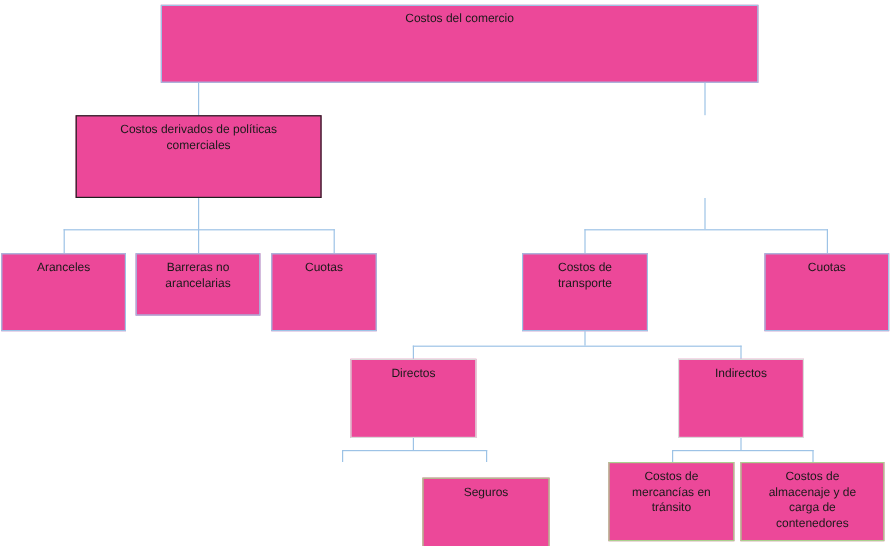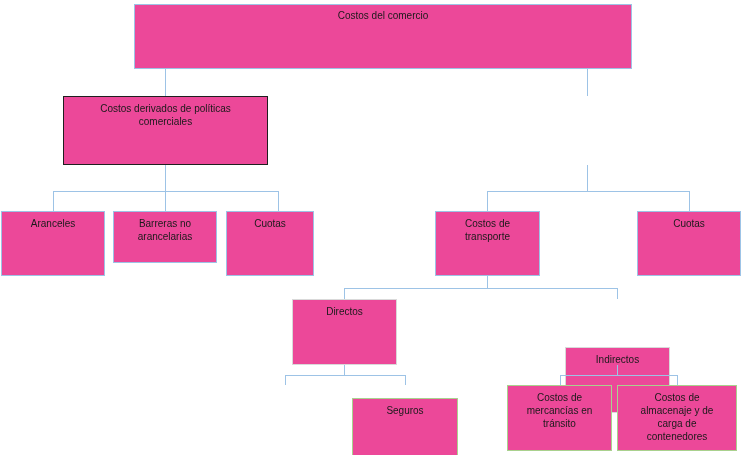--- a/index.html
+++ b/index.html
@@ -74,21 +74,21 @@
   <div class="node node--blue" style="left:435px; top:211px; width:105px; height:65px;">Costos de
 transporte</div>
   <div class="node node--blue" style="left:637px; top:211px; width:104px; height:65px;">Cuotas</div>
 
   <div class="vline" style="left:487px; top:276px; height:12px;"></div>
   <div class="hline" style="left:344px; top:288px; width:274px;"></div>
   <div class="vline" style="left:344px; top:288px; height:11px;"></div>
   <div class="vline" style="left:617px; top:288px; height:11px;"></div>
 
   <div class="node node--gray" style="left:292px; top:299px; width:105px; height:66px;">Directos</div>
-  <div class="node node--gray" style="left:565px; top:299px; width:105px; height:66px;margin-top:48px;">Indirectos</div>
+  <div class="node node--gray" style="left:565px; top:299px; width:105px; height:66px;">Indirectos</div>
 
   <div class="vline" style="left:344px; top:365px; height:10px;"></div>
   <div class="hline" style="left:285px; top:375px; width:121px;"></div>
   <div class="vline" style="left:285px; top:375px; height:10px;"></div>
   <div class="vline" style="left:405px; top:375px; height:10px;"></div>
 
   <div class="vline" style="left:617px; top:365px; height:10px;"></div>
   <div class="hline" style="left:560px; top:375px; width:118px;"></div>
   <div class="vline" style="left:560px; top:375px; height:10px;"></div>
   <div class="vline" style="left:677px; top:375px; height:10px;"></div>

